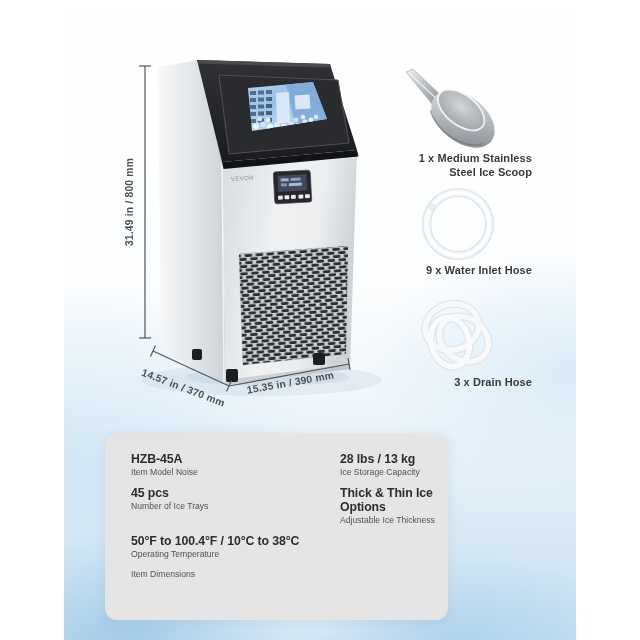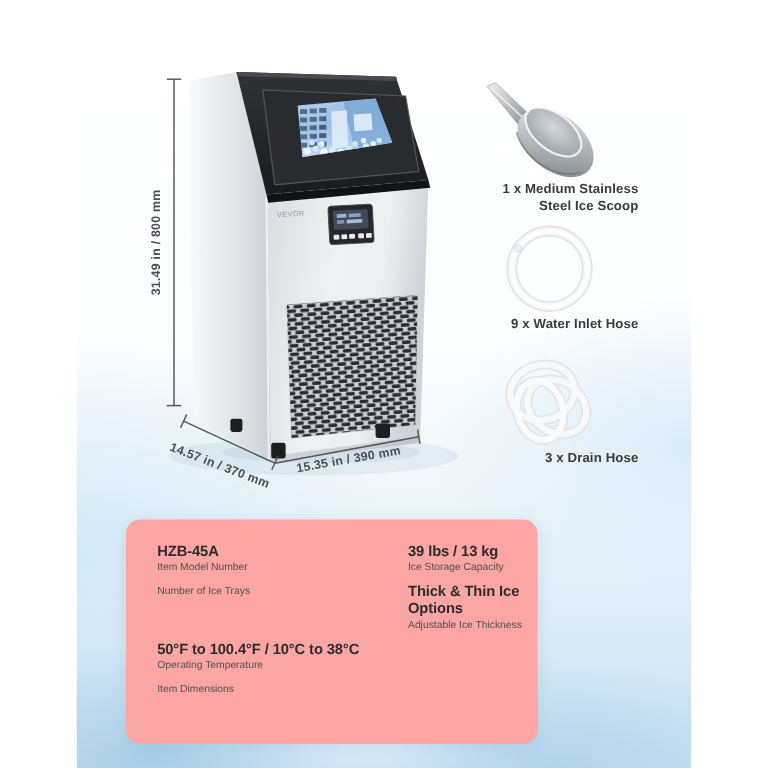--- a/index.html
+++ b/index.html
@@ -14,21 +14,21 @@
       radial-gradient(60% 28% at 100% 58%, rgba(205,228,244,.65), rgba(205,228,244,0) 70%),
       radial-gradient(70% 38% at 0% 72%, rgba(206,229,244,.75), rgba(206,229,244,0) 72%),
       radial-gradient(30% 9% at 30% 87%, rgba(173,209,234,.5), rgba(173,209,234,0) 75%),
       linear-gradient(180deg,#ffffff 0%,#fdfeff 42%,#f1f7fb 62%,#ddecf6 80%,#c9e0f0 100%);}
   .scene{position:absolute;left:0;top:0;width:640px;height:640px;}
   
   .acc-label{position:absolute;width:150px;text-align:right;font-weight:bold;
              font-size:11px;line-height:1.28;color:#3a3a3a;letter-spacing:.1px;}
   .acc-label span{display:block;}
   
-  .spec-card{position:absolute;left:105px;top:433px;width:343px;height:187px;background:#fca5a5;
+  .spec-card{position:absolute;left:105px;top:433px;width:343px;height:187px;background:#e5e5e5;
              border-radius:12px;box-shadow:0 3px 12px rgba(120,160,195,.22);
              padding:19px 0 12px 26px;box-sizing:border-box;}
   .specs-grid{display:grid;grid-template-columns:209px 1fr;}
   .spec-item{margin-bottom:9px;padding-right:8px;}
   .spec-value{font-weight:bold;font-size:12.3px;color:#2d2d2d;letter-spacing:-.1px;line-height:1.15;}
   .spec-caption{font-size:8.6px;color:#505050;margin-top:1.5px;line-height:1.1;}
   .spec-full{grid-column:1 / -1;}
 </style>
 </head>
 <body>
@@ -219,27 +219,28 @@
     <span>9 x Water Inlet Hose</span>
   </div>
   <div class="acc-label" style="left:382px;top:375px;">
     <span>3 x Drain Hose</span>
   </div>
 
   <div class="spec-card">
     <div class="specs-grid">
       <div class="spec-item">
         <div class="spec-value">HZB-45A</div>
-        <div class="spec-caption">Item Model Number</div>
-      </div>
-      <div class="spec-item">
-        <div class="spec-value">39 lbs / 13 kg</div>
+        <div class="spec-caption">Item Model Noise</div>
+      </div>
+      <div class="spec-item">
+        <div class="spec-value">28 lbs / 13 kg</div>
         <div class="spec-caption">Ice Storage Capacity</div>
       </div>
       <div class="spec-item">
+        <div class="spec-value">45 pcs</div>
         <div class="spec-caption">Number of Ice Trays</div>
       </div>
       <div class="spec-item">
         <div class="spec-value">Thick &amp; Thin Ice Options</div>
         <div class="spec-caption">Adjustable Ice Thickness</div>
       </div>
       <div class="spec-item">
         <div class="spec-value">50°F to 100.4°F / 10°C to 38°C</div>
         <div class="spec-caption">Operating Temperature</div>
       </div>

